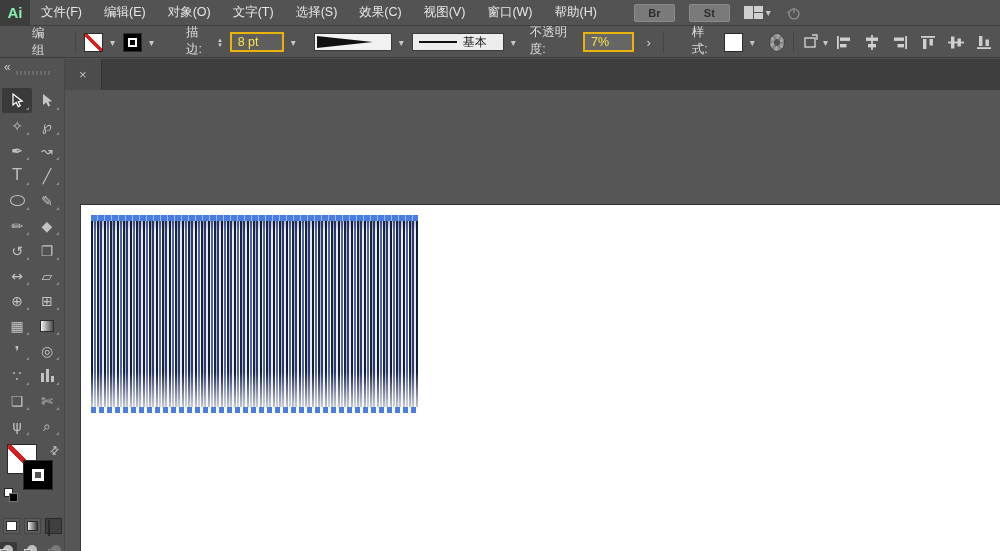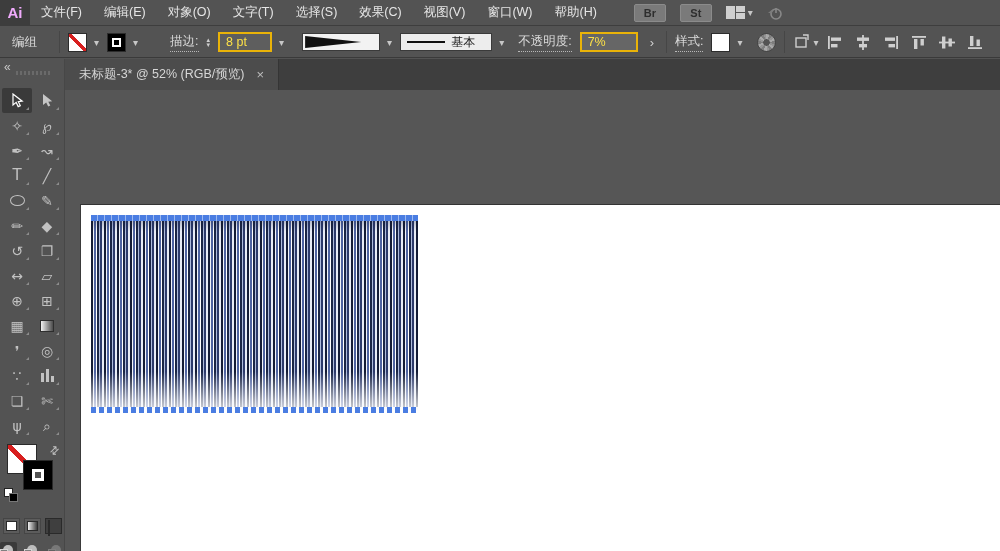--- a/index.html
+++ b/index.html
@@ -5,40 +5,40 @@
   * { margin:0; padding:0; box-sizing:border-box; }
   html,body { width:1000px; height:551px; overflow:hidden; }
   body {
     position:relative; background:#535353;
     font-family:"Liberation Sans","DejaVu Sans",sans-serif;
     color:#e2e2e2; font-size:12.5px; -webkit-font-smoothing:antialiased;
   }
   
   .menubar { position:absolute; left:0; top:0; width:1000px; height:26px;
     background:#535353; display:flex; align-items:center; border-bottom:1px solid #3e3e3e; }
-  .ai-logo { width:30px; height:26px; background:#3d3d3d; color:#f0abfc;
+  .ai-logo { width:30px; height:26px; background:#3d3d3d; color:#86efac;
     font-weight:bold; font-size:15px; display:flex; align-items:center; justify-content:center; }
   .menu-item { padding:0 11px; height:26px; display:flex; align-items:center;
     color:#e6e6e6; cursor:default; }
   .menu-right { display:flex; align-items:center; gap:14px; margin-left:26px; }
-  .mini-app-btn { width:32px; height:18px; background:#7a7a7a; color:#2e2e2e;
+  .mini-app-btn { width:41px; height:18px; background:#7a7a7a; color:#2e2e2e;
     font-size:11px; font-weight:bold; display:flex; align-items:center; justify-content:center;
     border-radius:2px; border:1px solid #8b8b8b; }
   .workspace-icon { display:inline-grid; grid-template-columns:9px 9px; grid-template-rows:6px 6px;
     gap:1px; }
   .workspace-icon i { background:#cfcfcf; display:block; }
   .workspace-icon i:first-child { grid-row:1/3; }
   .chev { color:#c7c7c7; font-size:10px; margin-left:3px; }
   .power-svg { opacity:.75; }
   
   .controlbar { position:absolute; left:0; top:27px; width:1000px; height:31px;
     background:#535353; border-bottom:1px solid #3a3a3a; display:flex; align-items:center; gap:8px;
     padding:0 8px; }
   .vsep { width:1px; height:22px; background:#464646; }
-  .ctl-label { color:#dcdcdc; }
+  .ctl-label { color:#dcdcdc;margin-left:20px; }
   .dotted-link { border-bottom:1px dotted #b9b9b9; padding-bottom:1px; cursor:pointer; }
   .swatch-sm { width:19px; height:19px; background:#fff; border:1px solid #2c2c2c; position:relative; }
   .none-slash { position:absolute; inset:0;
     background:linear-gradient(45deg, transparent 43%, #d81f1f 43%, #d81f1f 57%, transparent 57%); }
   .stroke-ind { width:19px; height:19px; background:#000; border:1px solid #2c2c2c;
     display:flex; align-items:center; justify-content:center; }
   .stroke-ind i { width:9px; height:9px; border:2px solid #fff; display:block; background:#000; }
   .spinner { display:flex; flex-direction:column; line-height:5px; font-size:7px; color:#cfcfcf; }
   .field { background:#5e5e5e; border:2px solid #eab308; height:20px; display:flex;
     align-items:center; padding:0 6px; color:#fde047; }
@@ -261,21 +261,20 @@
     <svg class="align-svg" width="16" height="15" viewBox="0 0 16 15">
       <rect x="1" y="12.2" width="14" height="1.8" fill="#cfcfcf"></rect>
         <rect x="3" y="1" width="3.4" height="10" fill="#cfcfcf"></rect>
         <rect x="9.5" y="4.5" width="3.4" height="6.5" fill="#cfcfcf"></rect>
     </svg>
   </span>
 </div>
 
 <div class="tabstrip">
   <div class="tab">
-    <span>未标题-3* @ 52% (RGB/预览)</span>
     <span class="tab-close">×</span>
   </div>
 </div>
 
 <div class="toolbar">
   <div class="tb-head">
     <span class="tb-collapse">«</span>
     <span class="tb-grip"></span>
   </div>
   <div class="tool-grid">

